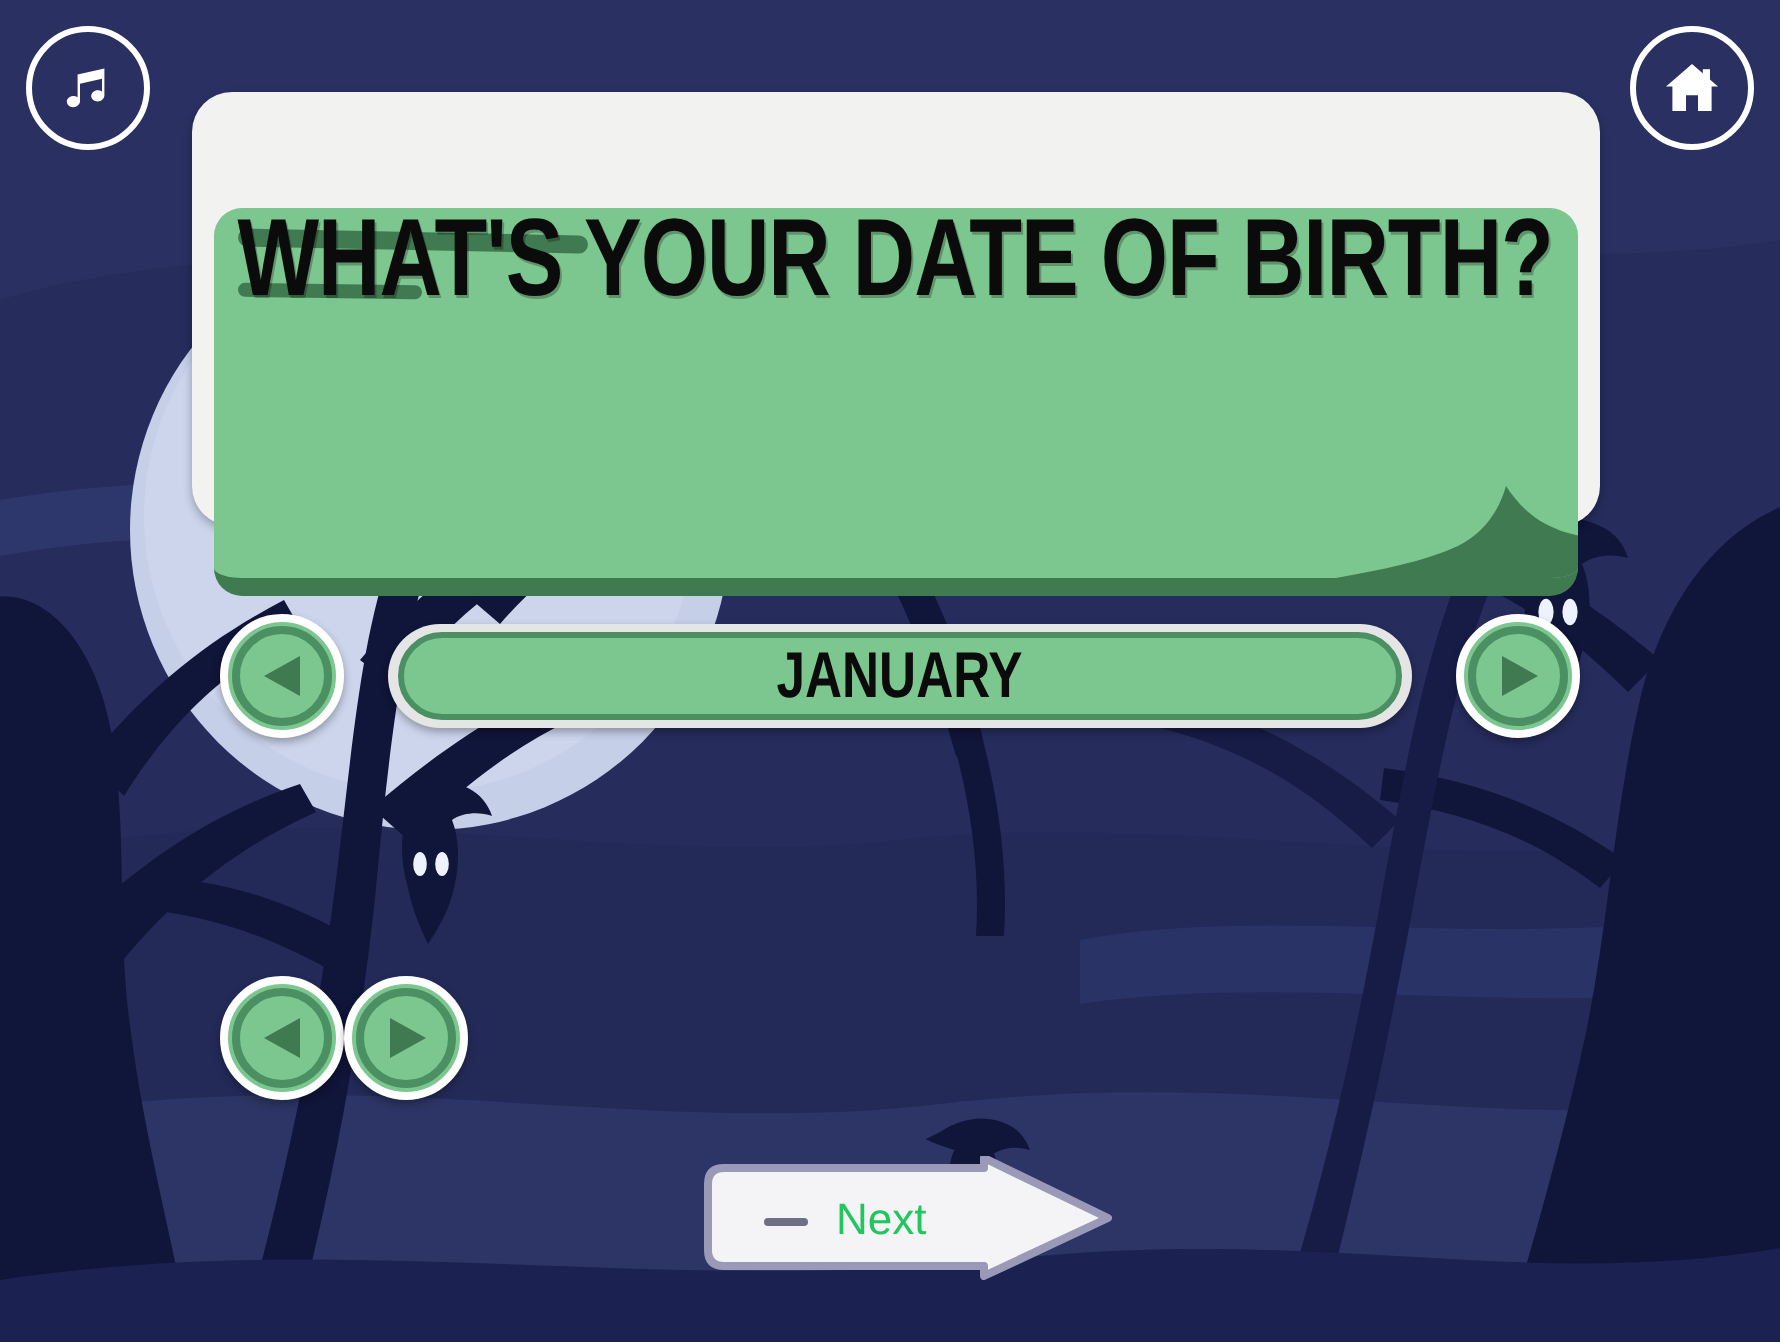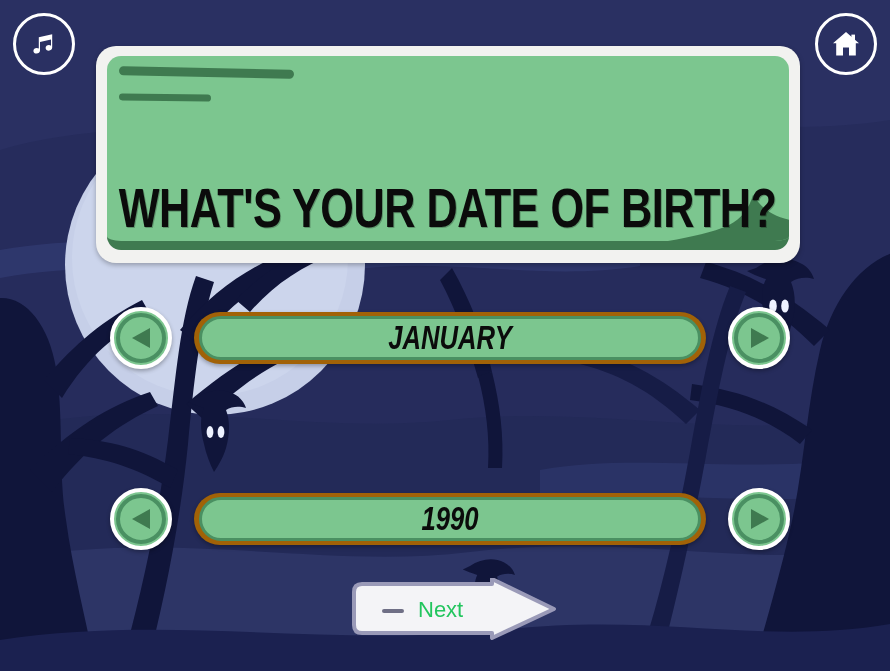--- a/index.html
+++ b/index.html
@@ -29,21 +29,21 @@
     position:absolute;left:96px;top:46px;width:704px;height:217px;
     background:#f2f2f0;border-radius:20px;
     box-sizing:border-box;padding:10px 11px 13px 11px;
     box-shadow:0 2px 5px rgba(0,0,0,.28);
   }
   #question-inner{
     position:relative;width:100%;height:100%;
     background:#7cc68f;border-radius:14px;
     border-bottom:9px solid #3f7a50;
     box-sizing:border-box;overflow:hidden;
-    display:flex;align-items:flex-end;justify-content:center;
+    display:flex;align-items:flex-start;justify-content:center;margin-top:48px;
   }
   #question-text{
     font-size:45px;font-weight:bold;color:#0b0b0b;
     letter-spacing:-0.5px;text-align:center;
     font-family:"Liberation Sans", sans-serif;
     transform:scaleY(1.22) scaleX(.96);
     text-shadow:1px 1px 0 rgba(0,0,0,.25);
     padding-bottom:6px;white-space:nowrap;
   }
   .panel-deco{position:absolute;pointer-events:none;}
@@ -65,24 +65,23 @@
     box-shadow:0 2px 4px rgba(0,0,0,.3);
   }
   .arrow-btn::before{
     content:"";position:absolute;inset:2px;border-radius:50%;
     border:4px solid #4a9062;box-sizing:border-box;
   }
   .arrow-btn svg{position:relative;z-index:2;}
 
   .value-pill{
     flex:1 1 auto;height:52px;margin:0 22px;
-    background:#a16207;border-radius:28px;
+    background:#e5e5e5;border-radius:28px;
     box-sizing:border-box;padding:4px 5px;
     box-shadow:0 2px 4px rgba(0,0,0,.3);
-    font-style:italic;
   }
   .value-pill-inner{
     width:100%;height:100%;border-radius:24px;
     background:#7cc68f;border:3px solid #4a9062;
     box-sizing:border-box;
     display:flex;align-items:center;justify-content:center;
   }
   .value-text{
     font-size:27px;font-weight:bold;color:#0b0b0b;
     font-family:"Liberation Sans", sans-serif;
@@ -221,25 +220,20 @@
     </div>
   </div>
 
 
   <div class="row" id="row-year">
     <div class="arrow-btn">
       <svg width="22" height="24" viewBox="0 0 22 24">
         <path d="M20 2 L20 22 L2 12 Z" fill="#3f7a50"></path>
       </svg>
     </div>
-    <div class="value-pill">
-      <div class="value-pill-inner">
-        <span class="value-text">1990</span>
-      </div>
-    </div>
     <div class="arrow-btn">
       <svg width="22" height="24" viewBox="0 0 22 24">
         <path d="M3 2 L3 22 L21 12 Z" fill="#3f7a50"></path>
       </svg>
     </div>
   </div>
 
   <div id="next-btn">
     <svg width="215" height="62" viewBox="0 0 215 62">
       <path d="M10,14 Q10,6 18,6 L148,6 L148,1 L210,31 L148,60 L148,55 L18,55 Q10,55 10,47 Z" fill="#f4f4f7" stroke="#9a9ab8" stroke-width="4" stroke-linejoin="round"></path>

